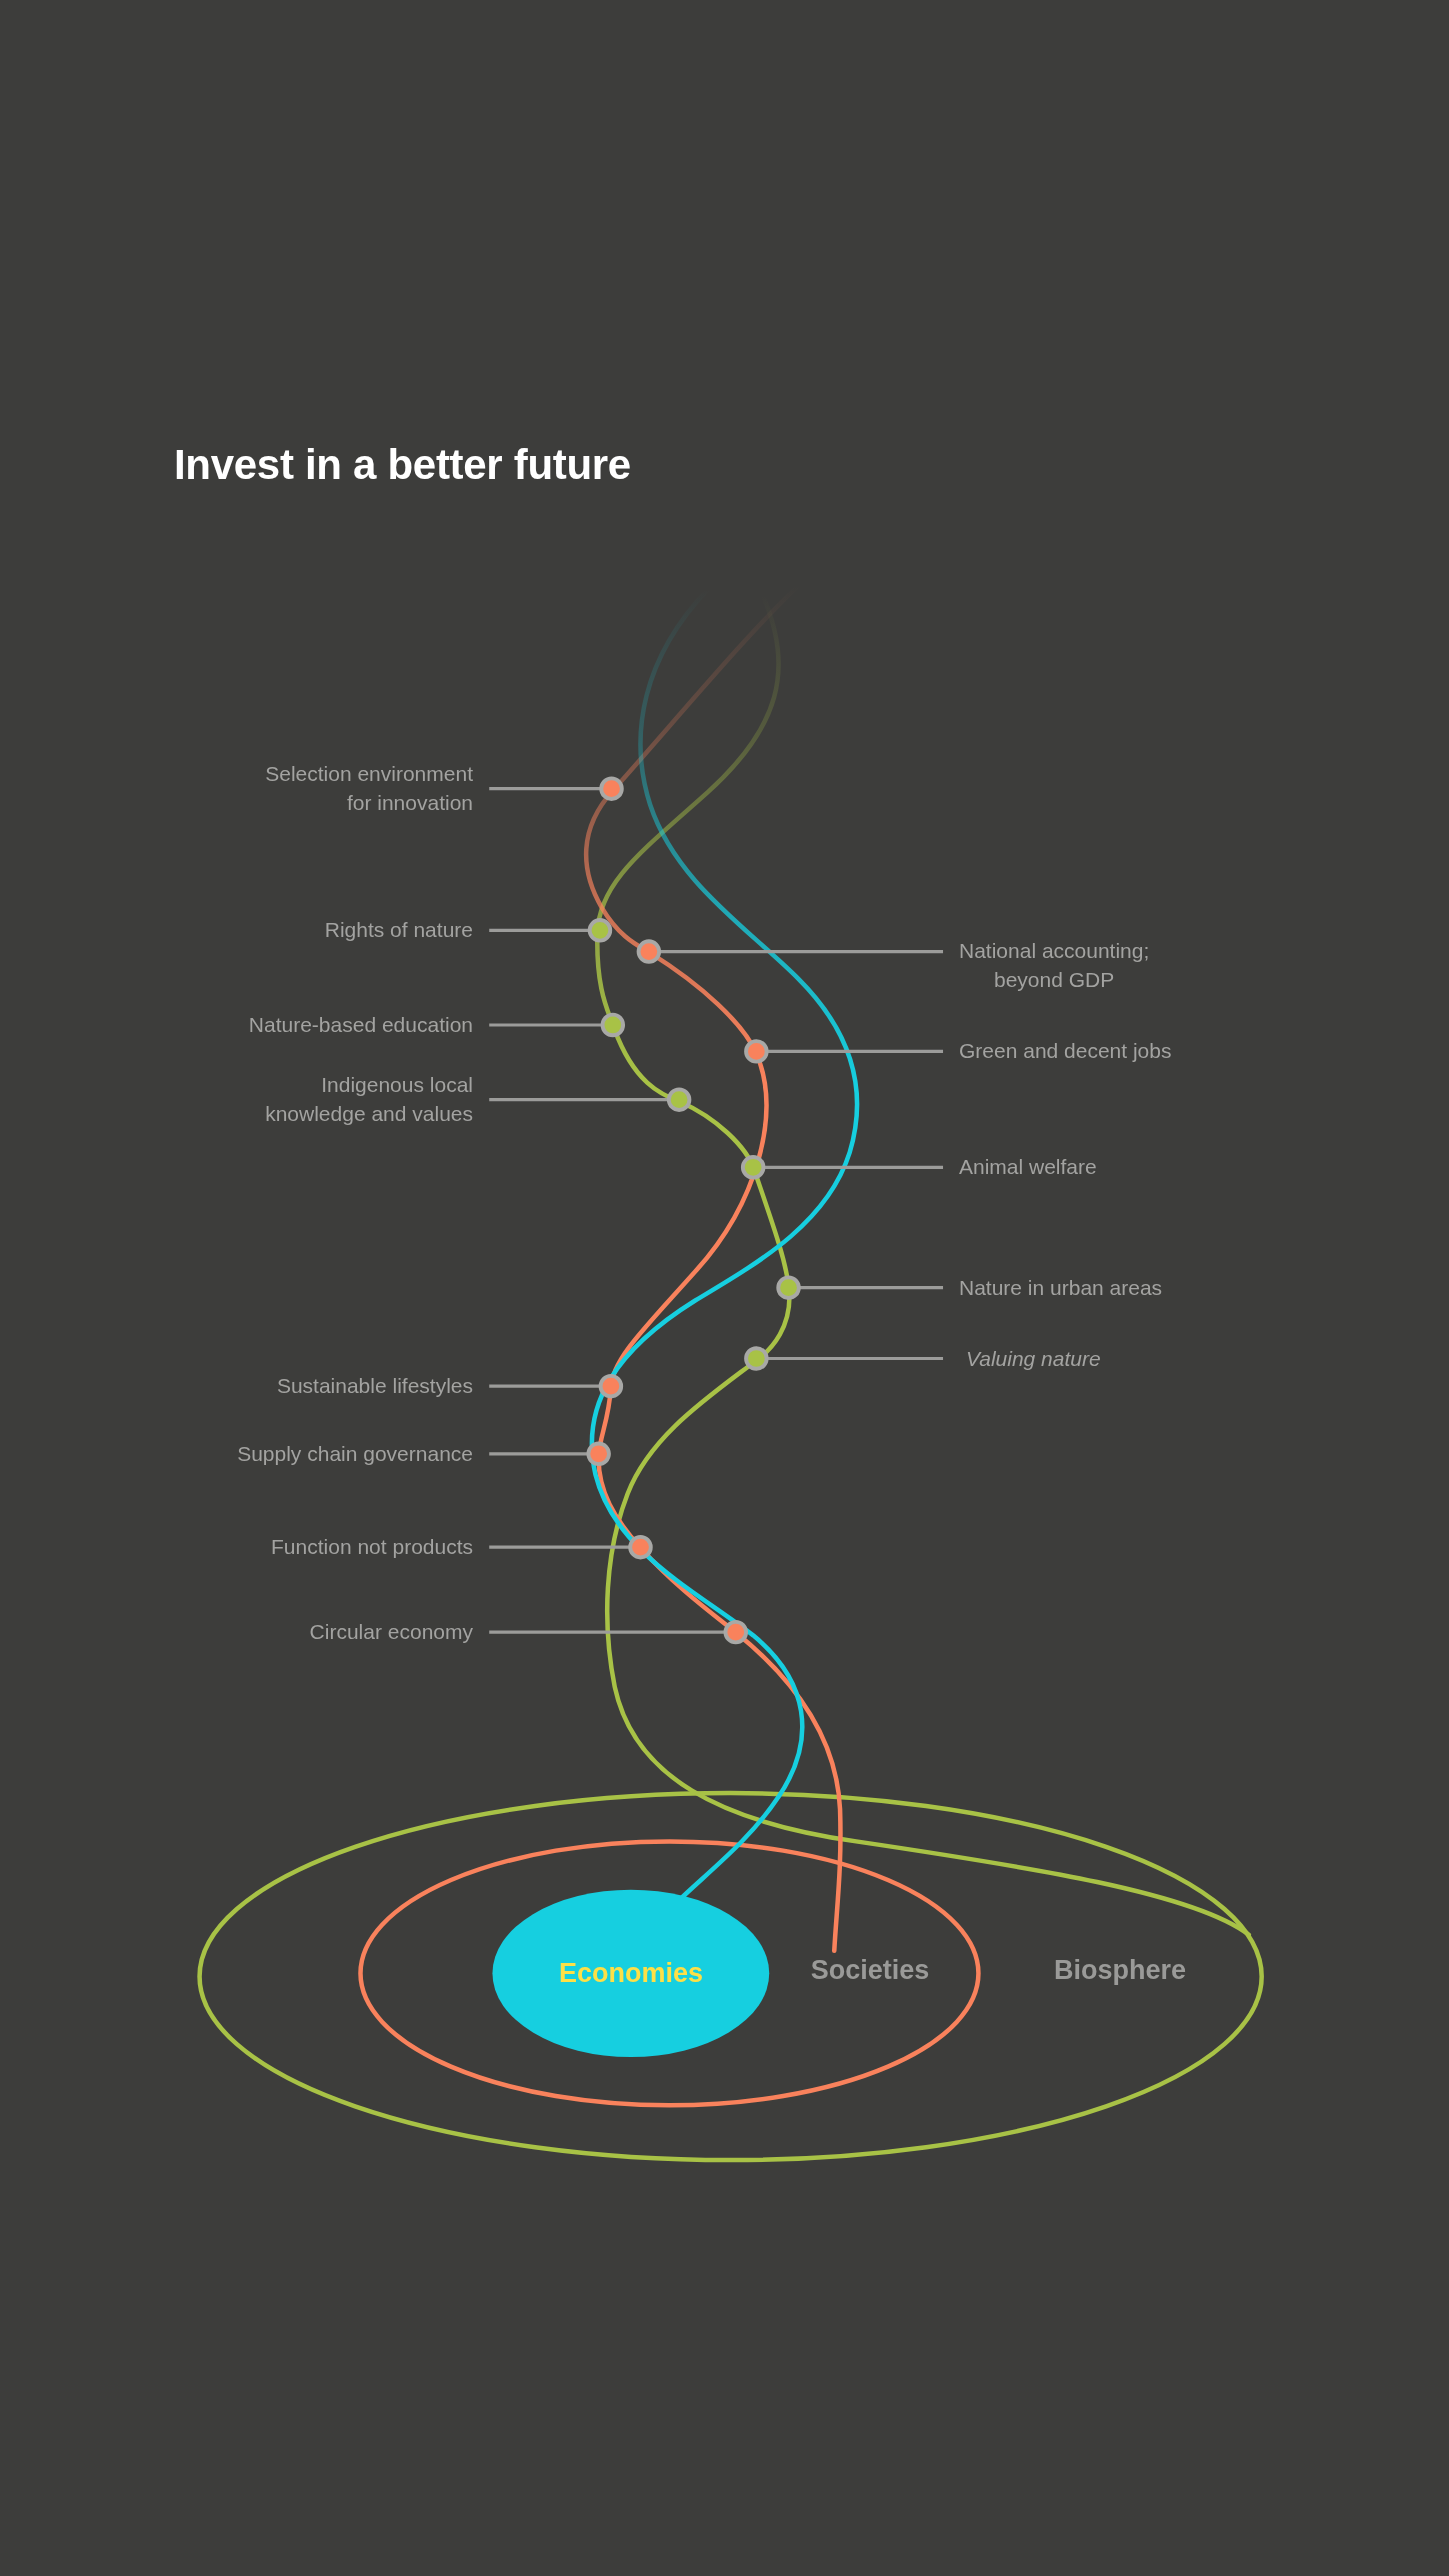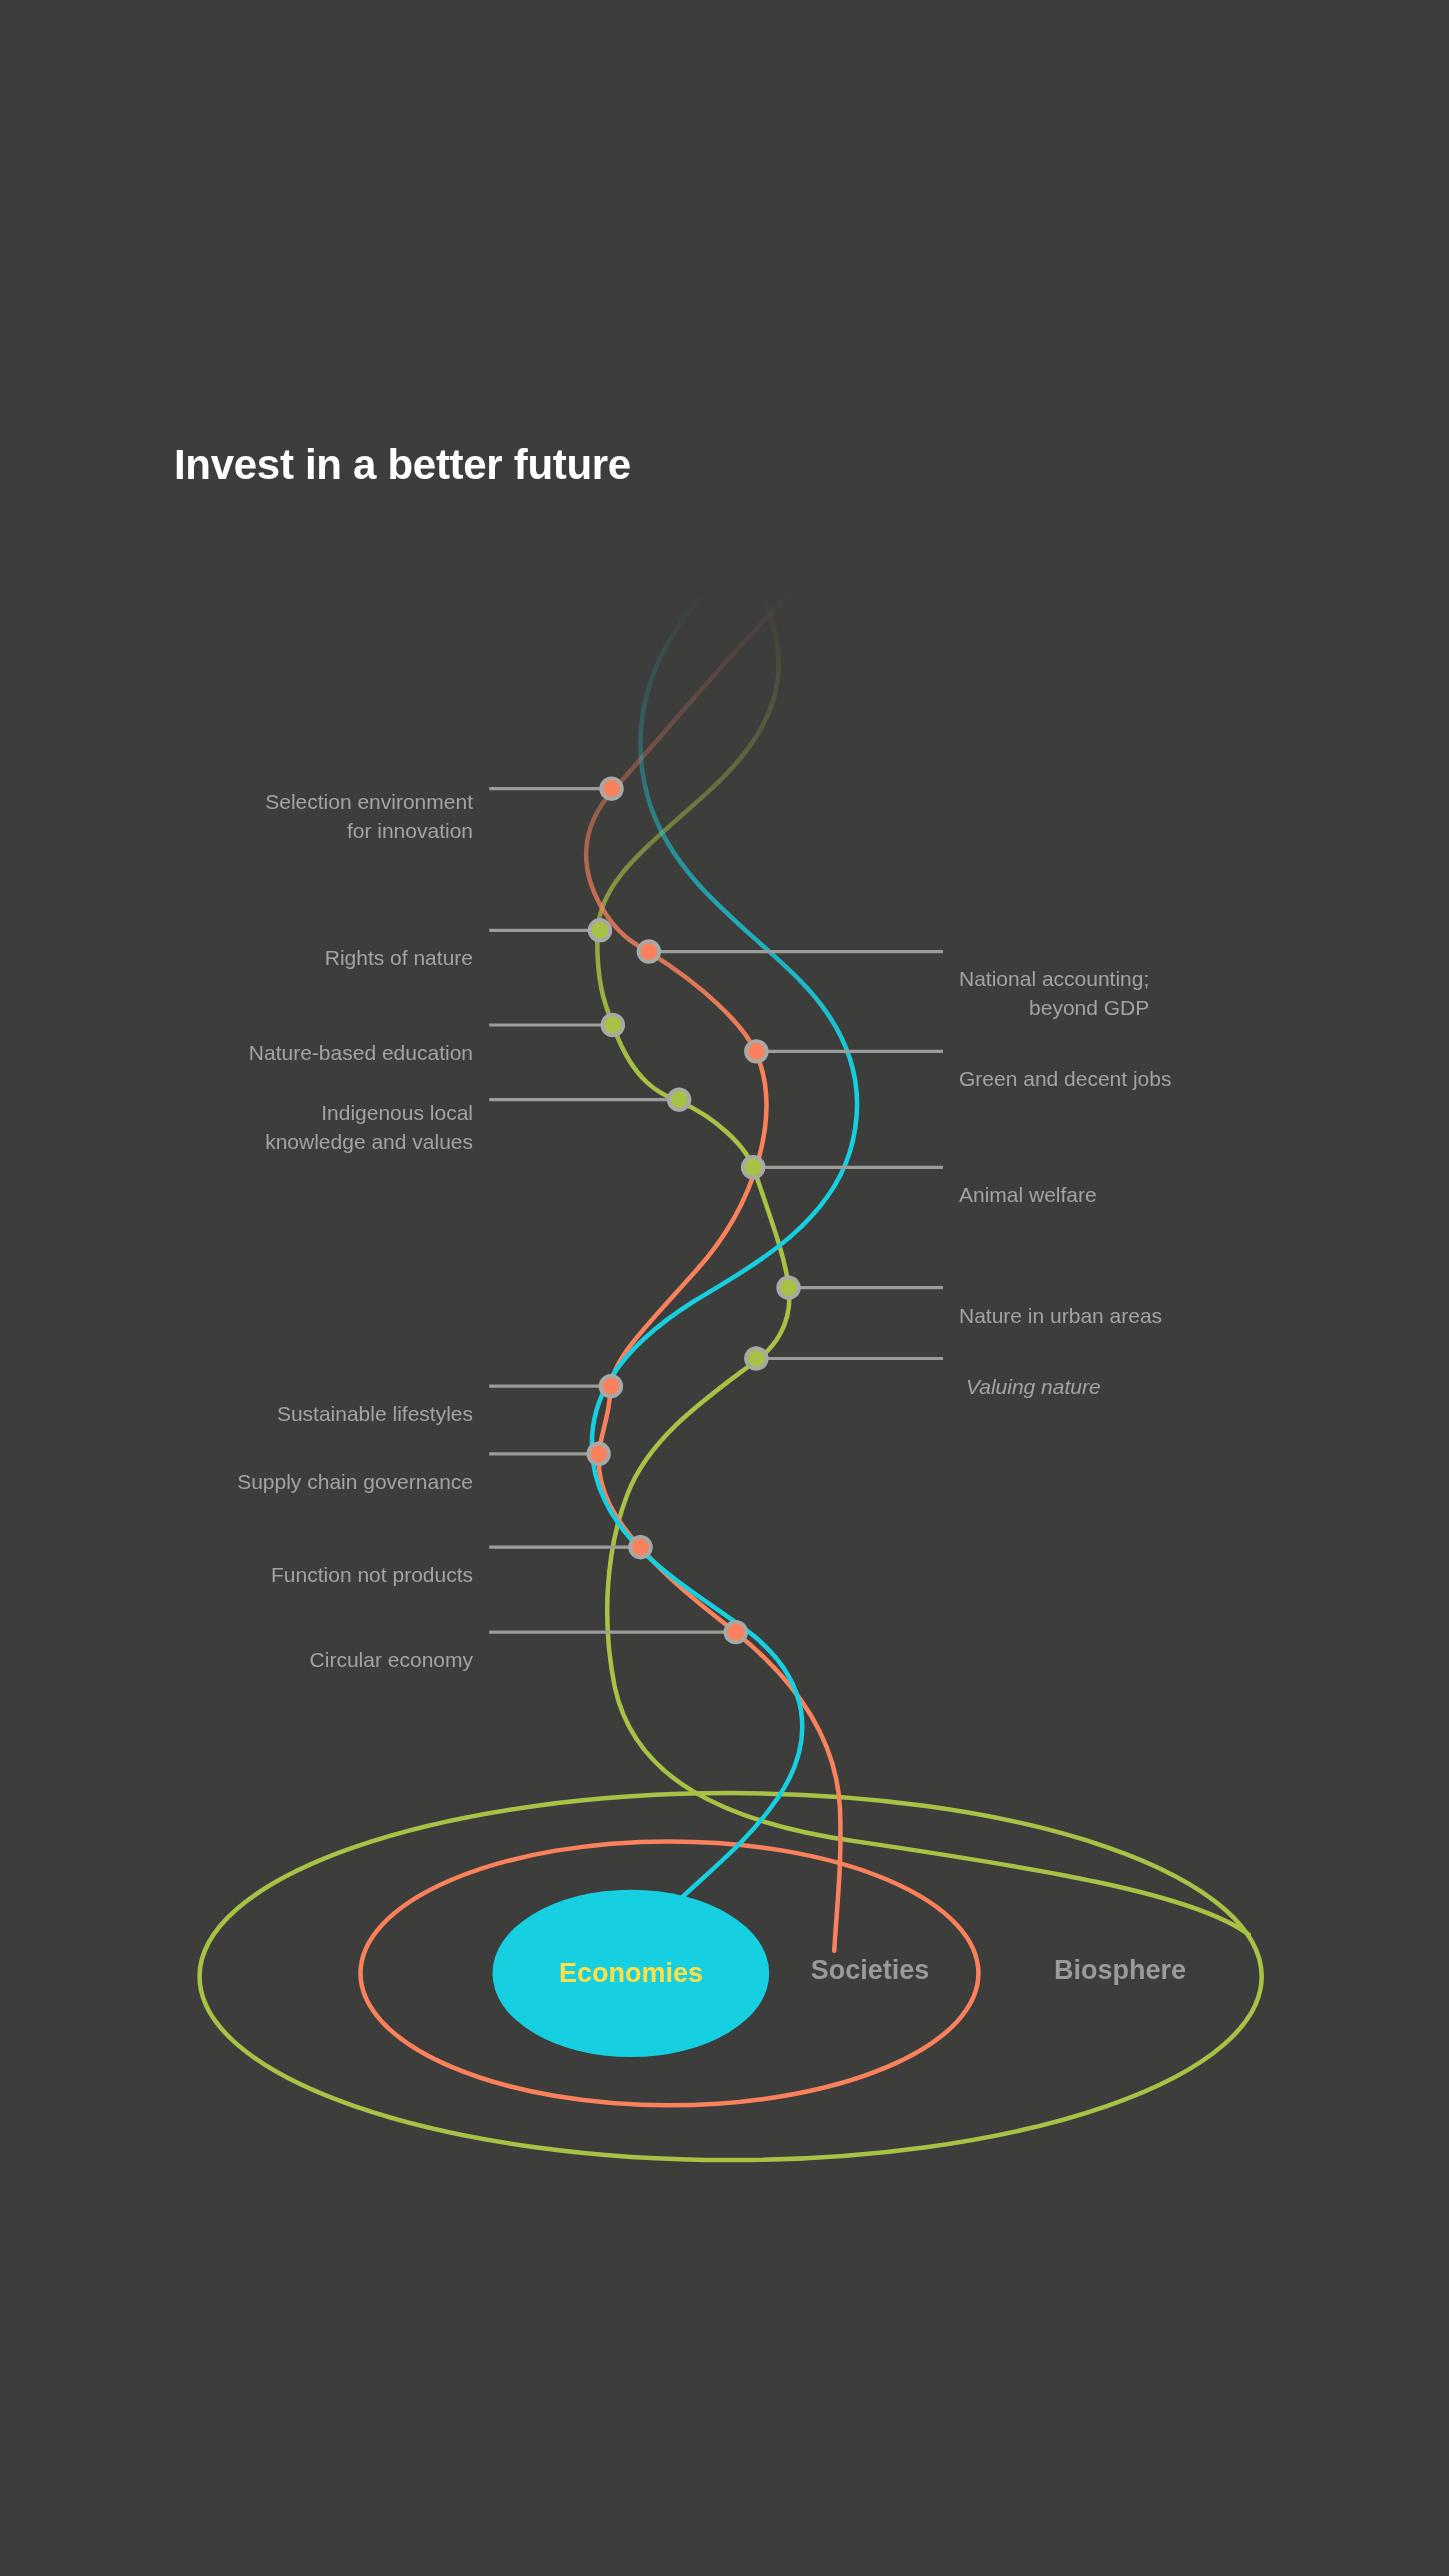--- a/index.html
+++ b/index.html
@@ -21,24 +21,23 @@
     letter-spacing:-0.3px;
     white-space:pre;
   }
 
   .lbl{
     position:absolute;
     font-size:21px;
     color:#a3a3a1;
     line-height:1.38;
     white-space:pre-line;
-    margin-top:28px;
   }
   .lbl.left{ text-align:right; transform:translateY(-50%); }
-  .lbl.right{ text-align:right; transform:translateY(-50%); }
+  .lbl.right{ text-align:center; transform:translateY(-50%); }
 
   .sphere-label{
     position:absolute;
     font-size:27px;
     font-weight:bold;
     color:#9a9a98;
     transform:translate(-50%,-50%);
     white-space:pre;
   }
   .sphere-label.inner{ color:#fde047; }

